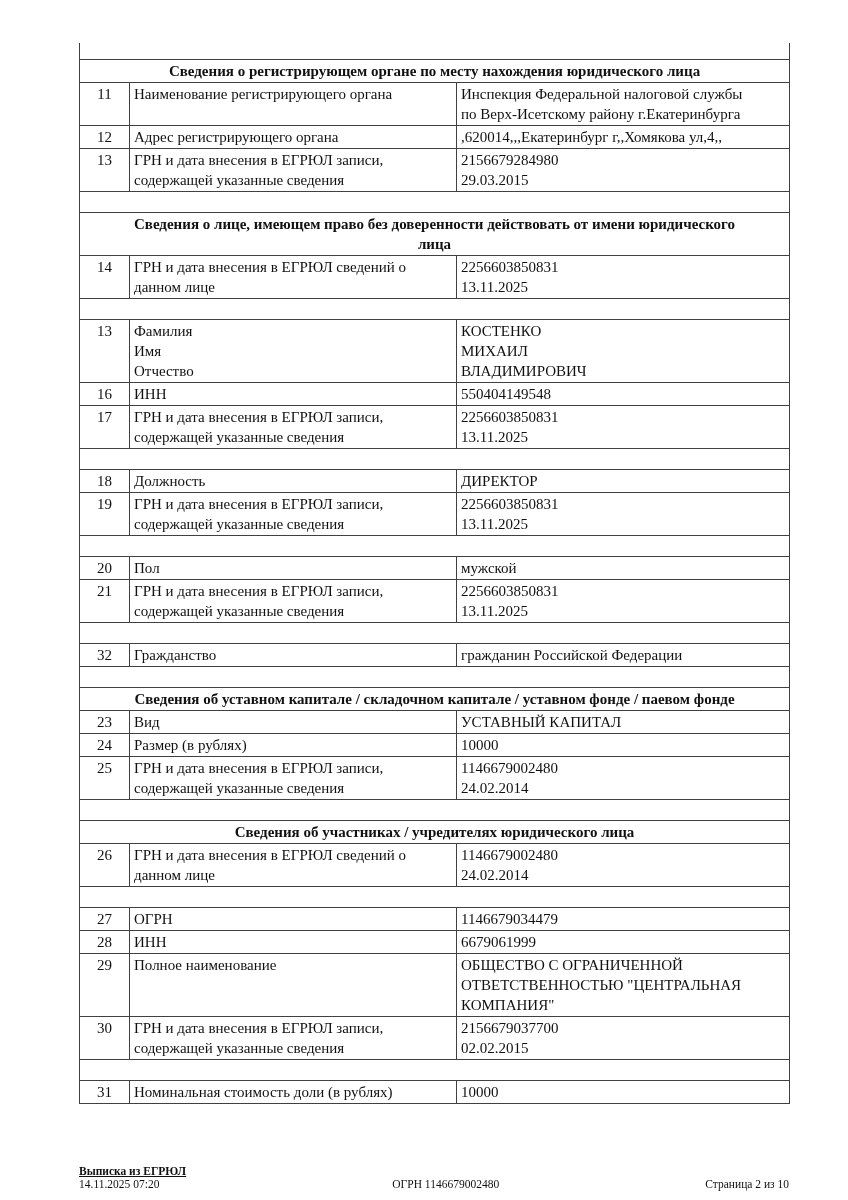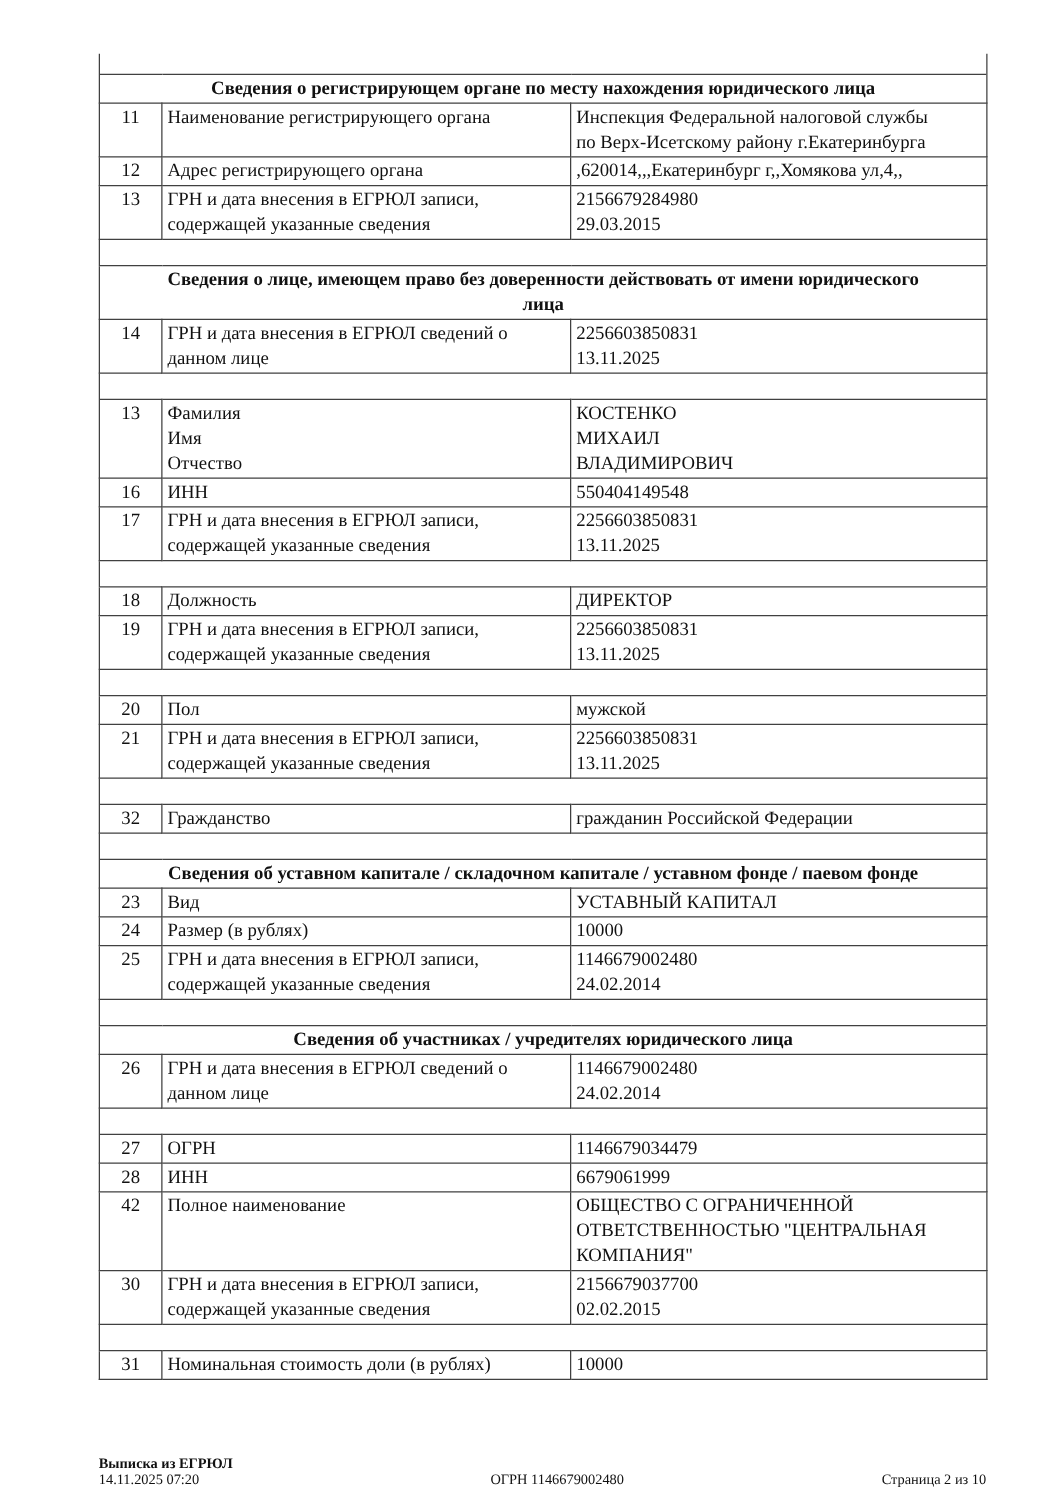--- a/index.html
+++ b/index.html
@@ -56,21 +56,21 @@
     left: 79px;
     top: 1133px;
     width: 710px;
     display: flex;
     justify-content: space-between;
     align-items: flex-end;
     font-size: 11.5px;
     line-height: 13px;
   }
   .footer .left-block { text-align: left; }
-  .footer .left-block .l1 { font-weight: bold; }
+  .footer .left-block .l1 { font-weight: bold; text-decoration: underline; }
   .footer .center-block { text-align: center; margin-top: 45px; }
   .footer .right-block { text-align: left; }
 </style>
 </head>
 <body>
 
 <div class="page">
 
   <table class="egrul">
     <colgroup>
@@ -222,21 +222,21 @@
           <td class="num">27</td>
           <td>ОГРН</td>
           <td>1146679034479</td>
         </tr>
         <tr>
           <td class="num">28</td>
           <td>ИНН</td>
           <td>6679061999</td>
         </tr>
         <tr>
-          <td class="num">42</td>
+          <td class="num">29</td>
           <td>Полное наименование</td>
           <td>ОБЩЕСТВО С ОГРАНИЧЕННОЙ
 ОТВЕТСТВЕННОСТЬЮ "ЦЕНТРАЛЬНАЯ
 КОМПАНИЯ"</td>
         </tr>
         <tr>
           <td class="num">30</td>
           <td>ГРН и дата внесения в ЕГРЮЛ записи,
 содержащей указанные сведения</td>
           <td>2156679037700

